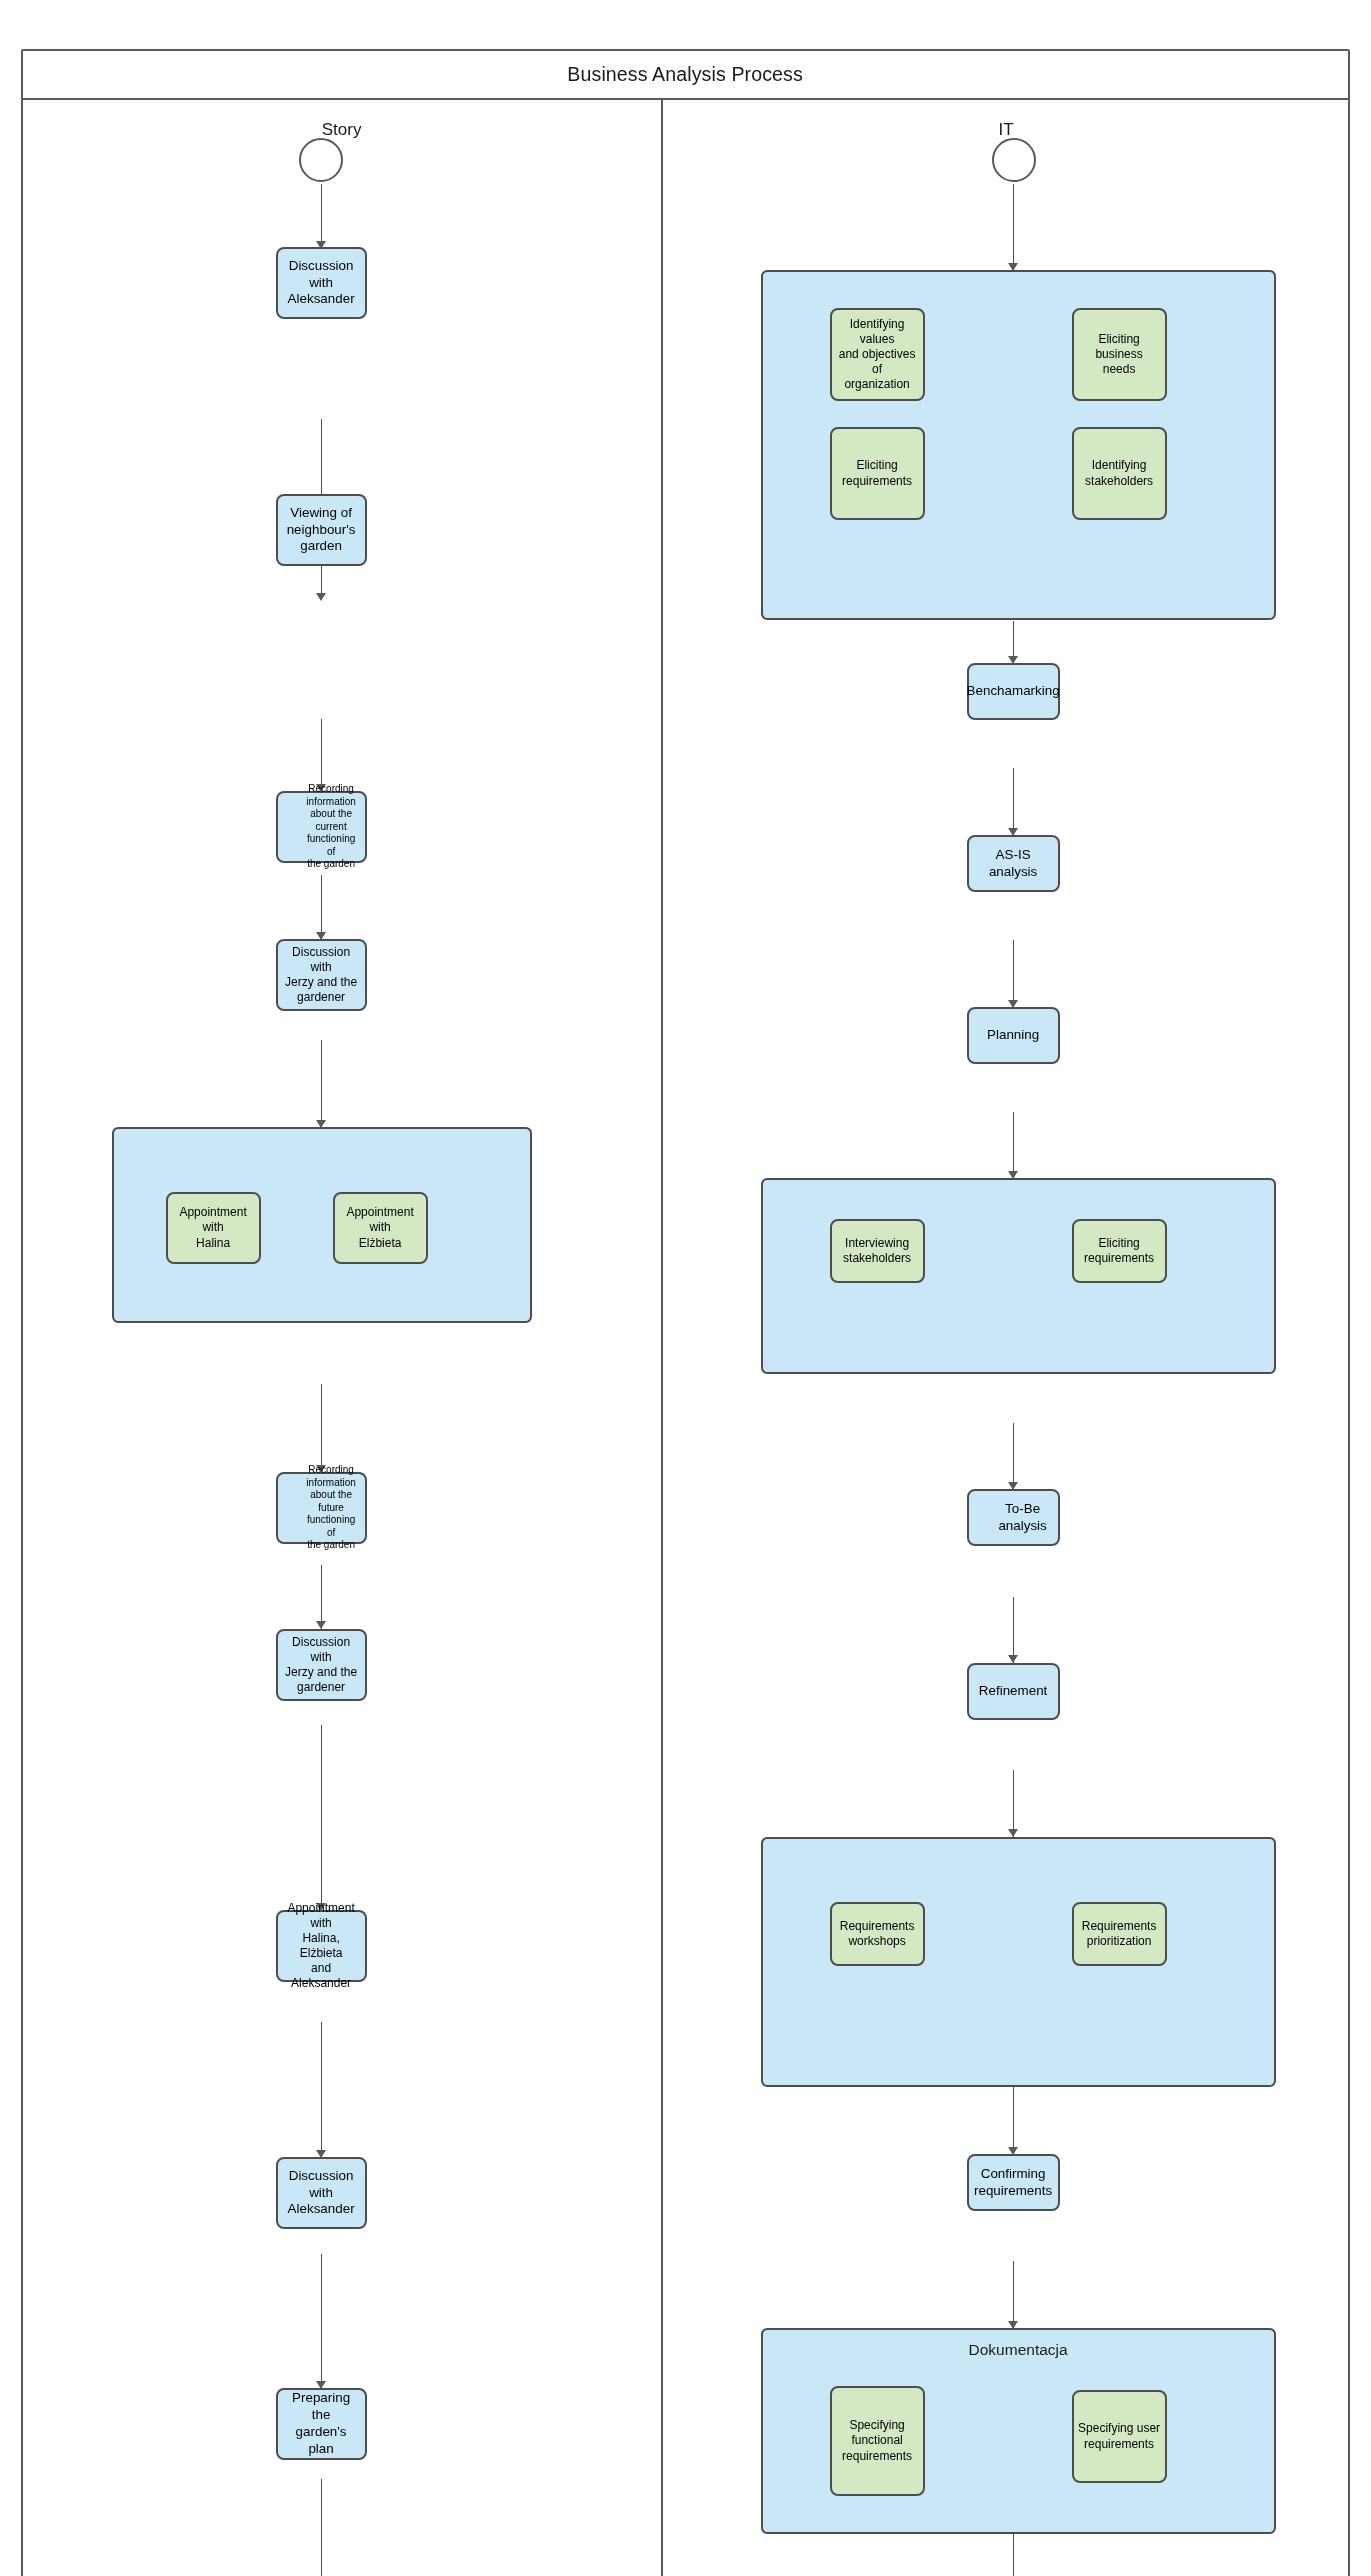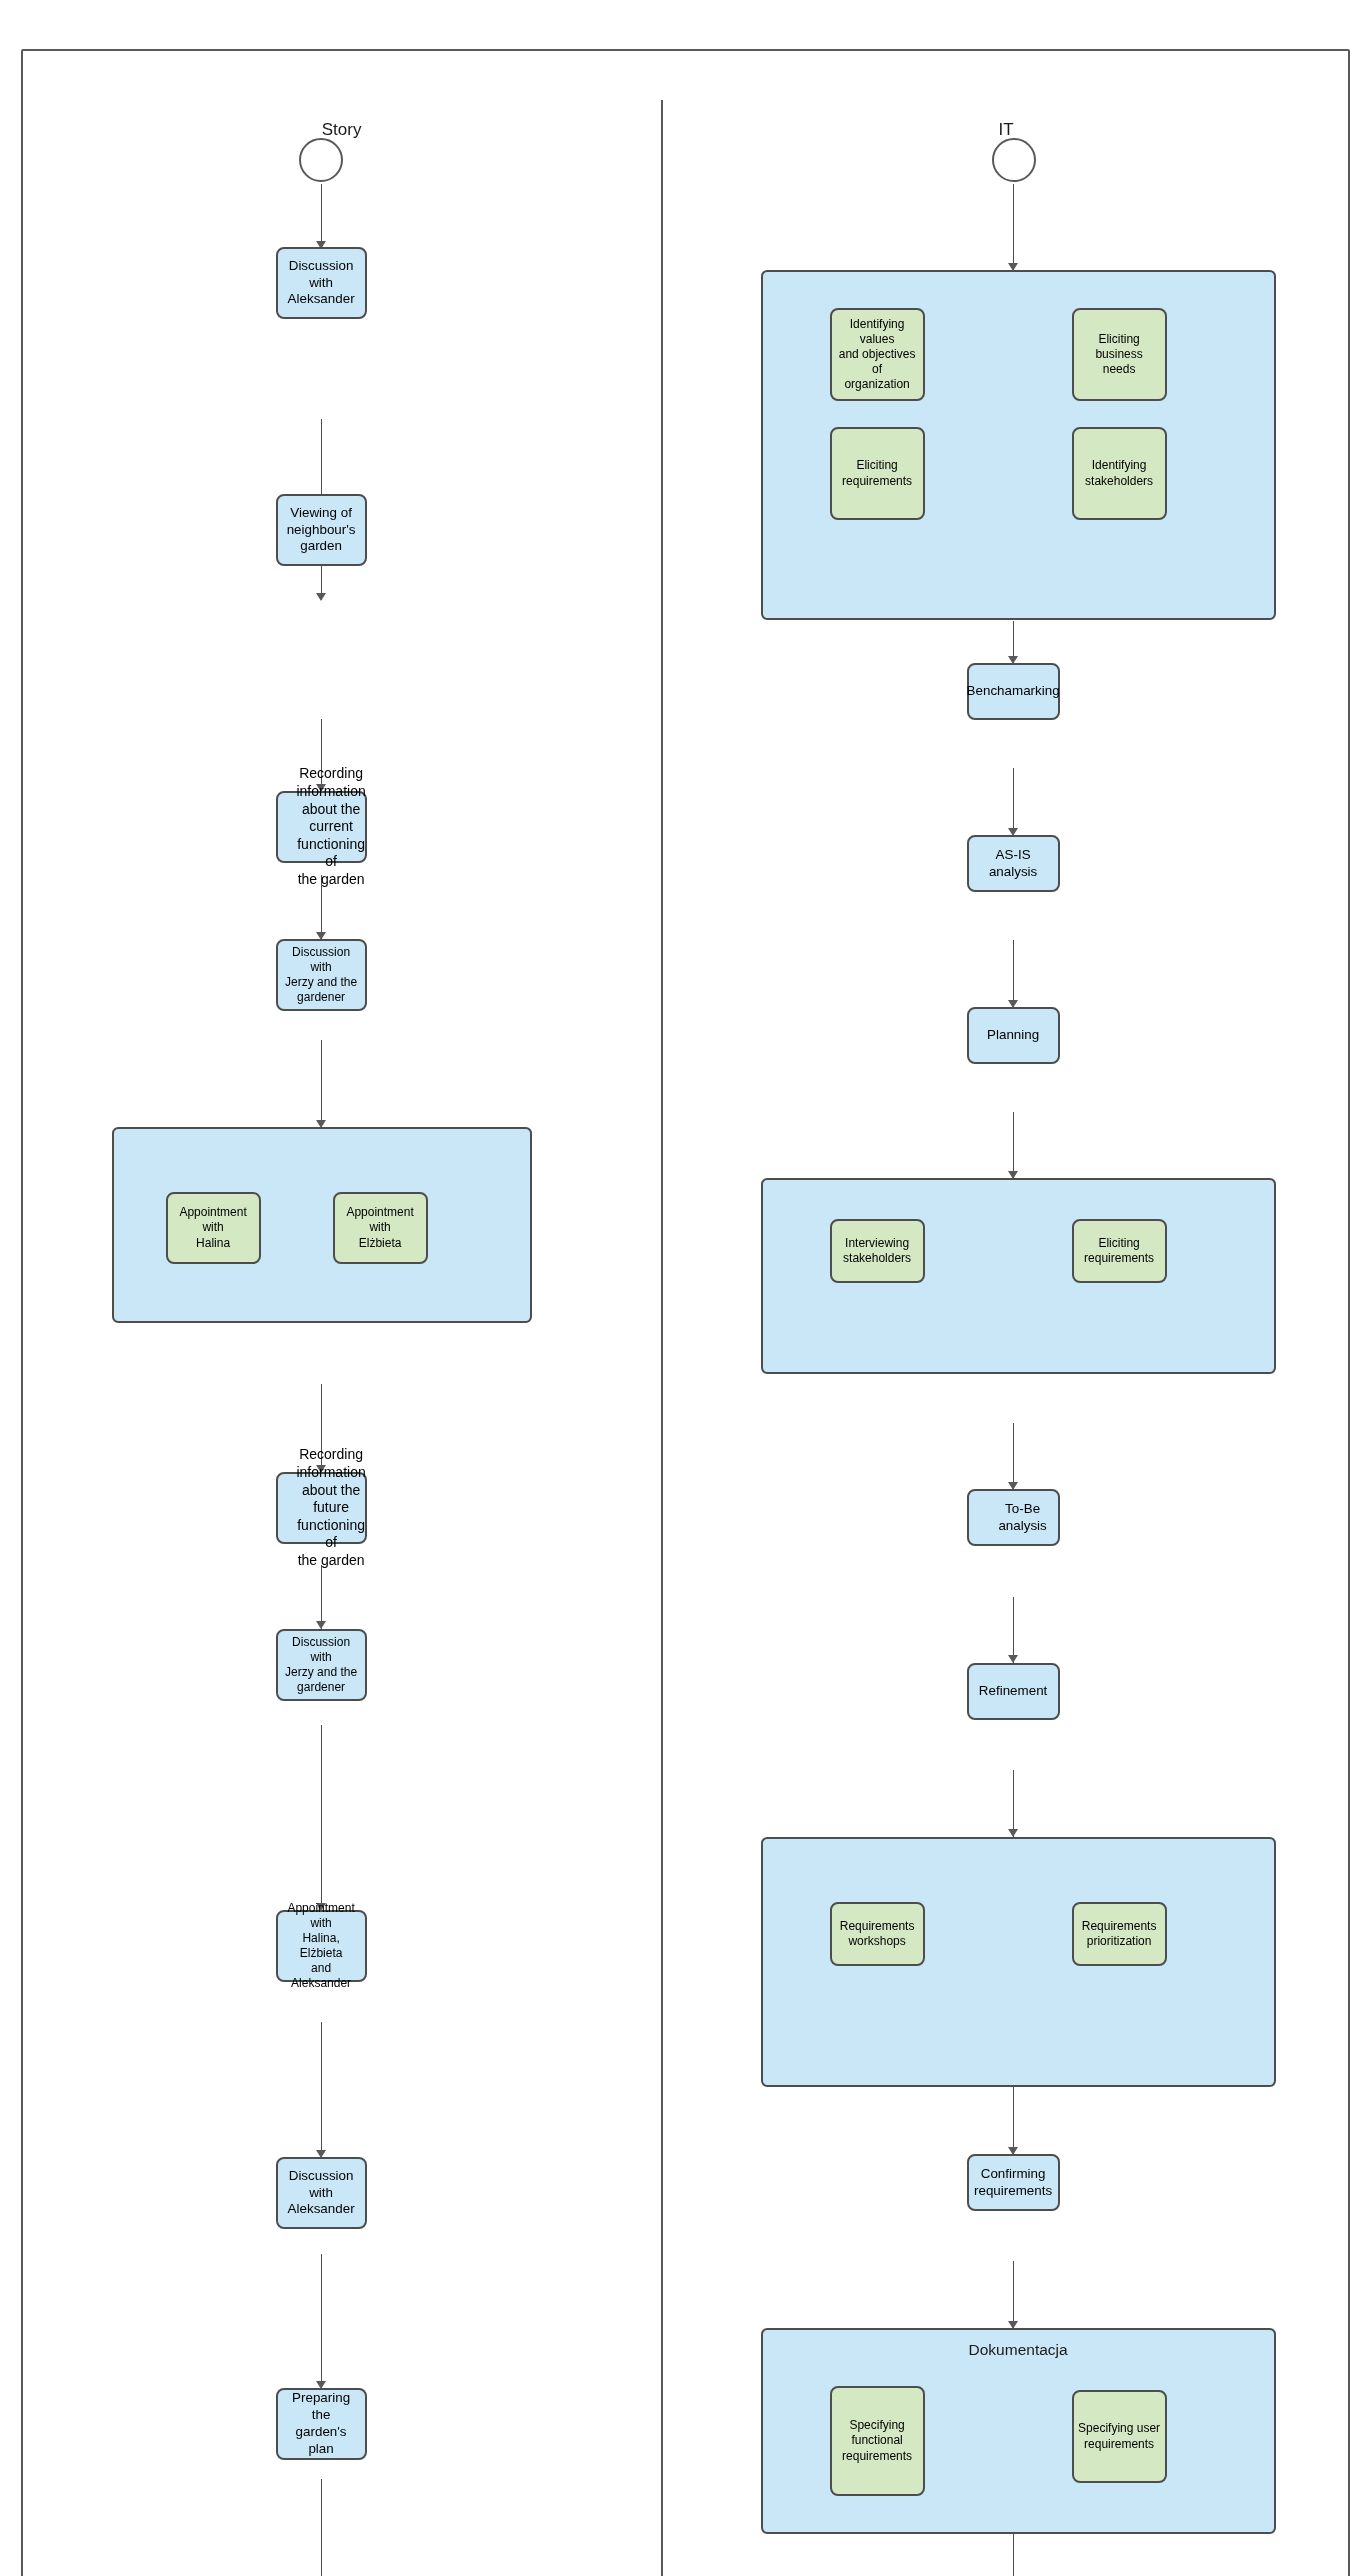--- a/index.html
+++ b/index.html
@@ -119,31 +119,34 @@
   }
   .arrowhead{
     position:absolute;
     width:0;height:0;
     border-left:5.7px solid transparent;
     border-right:5.7px solid transparent;
     border-top:8.8px solid #595959;
   }
 
   
-  .fs-sm  .lbl{font-size:14px;margin-left:20px;}
+  .fs-sm  .lbl{font-size:10px;margin-left:20px;}
   .fs-md  .lbl{font-size:12px;}
   .fs-lg  .lbl{font-size:13.4px;}
 </style>
 </head>
 <body>
 
 <div id="canvas">
 
   <div class="pool">
 
+    <div class="pool-header">
+      <div class="pool-title">Business Analysis Process</div>
+    </div>
 
     <div class="lane lane-story">
       <div class="lane-title">Story</div>
     </div>
 
     <div class="lane lane-it">
       <div class="lane-title">IT</div>
     </div>
 
     <div class="flow" style="left:298px; top:133px;  height:63px;"></div>

